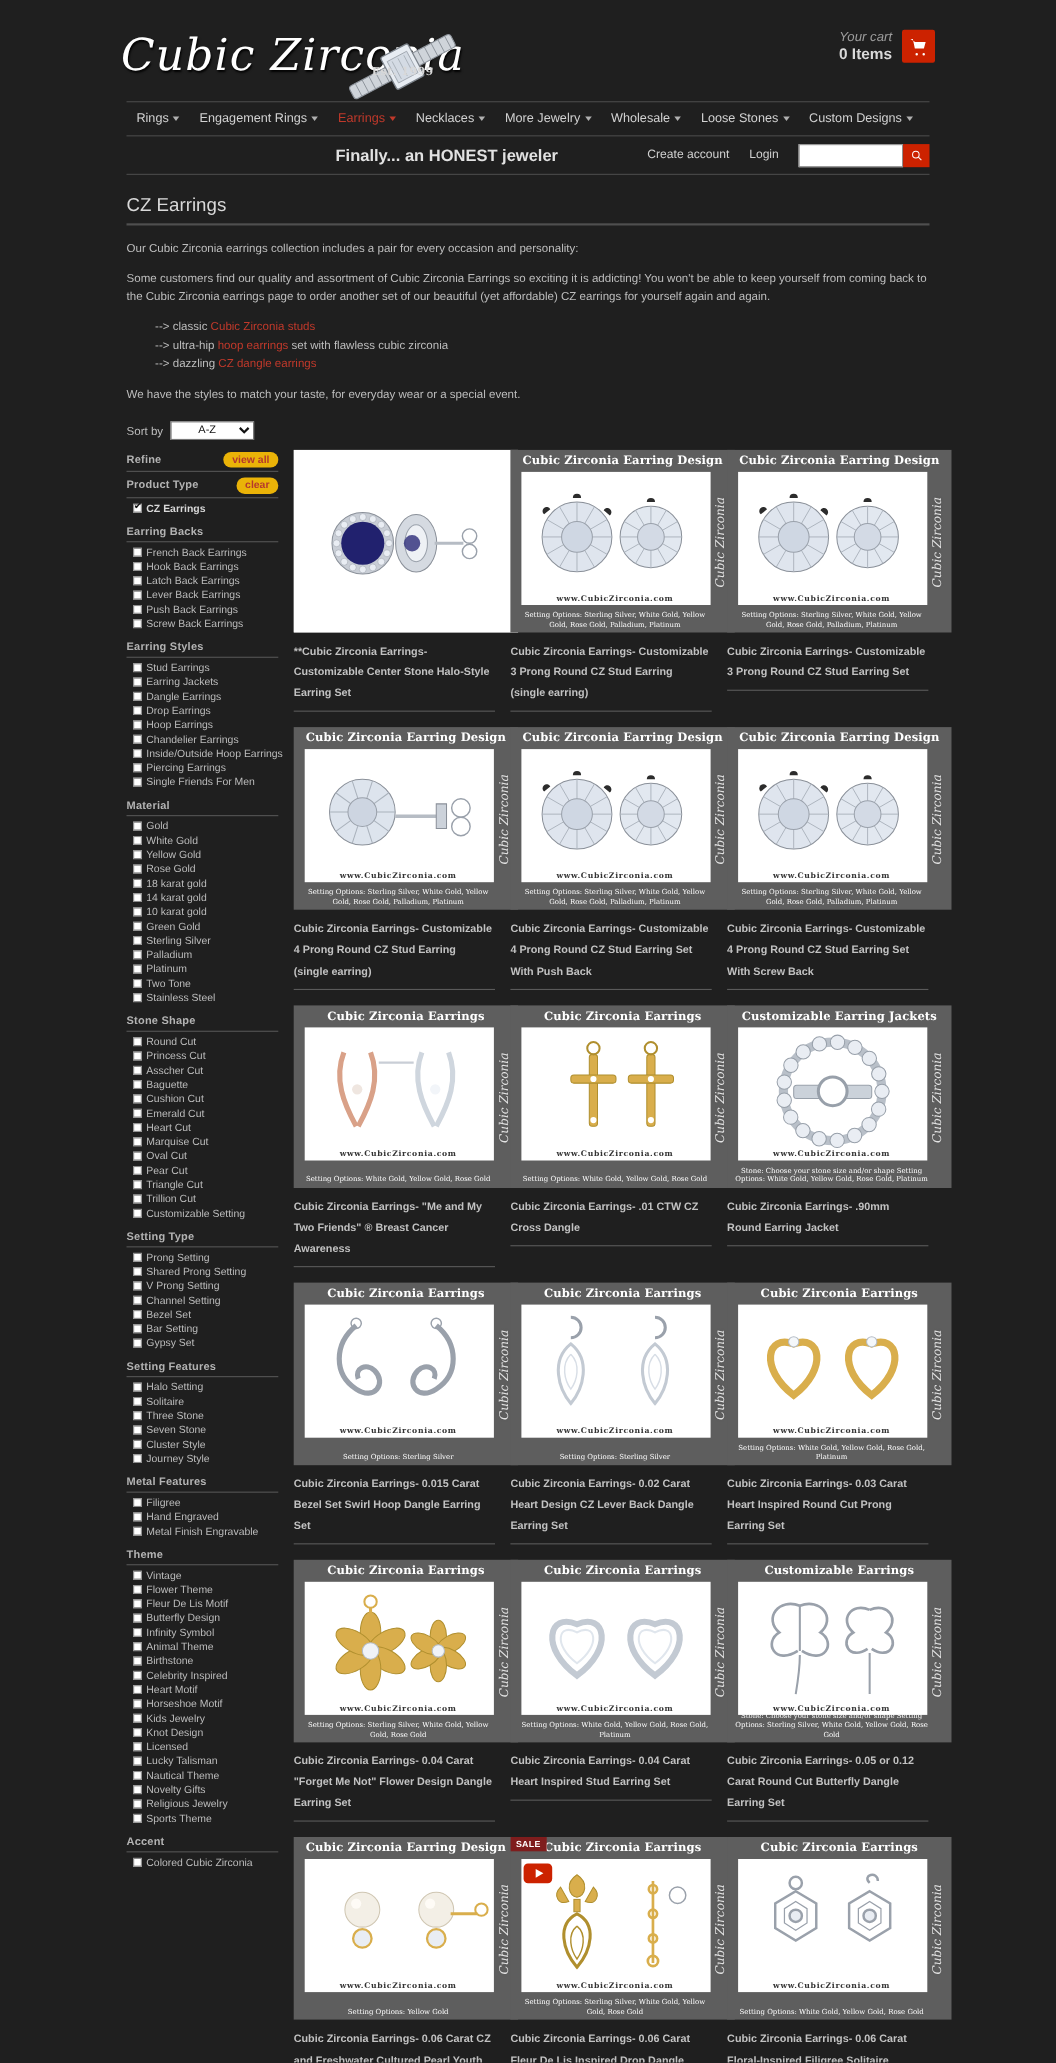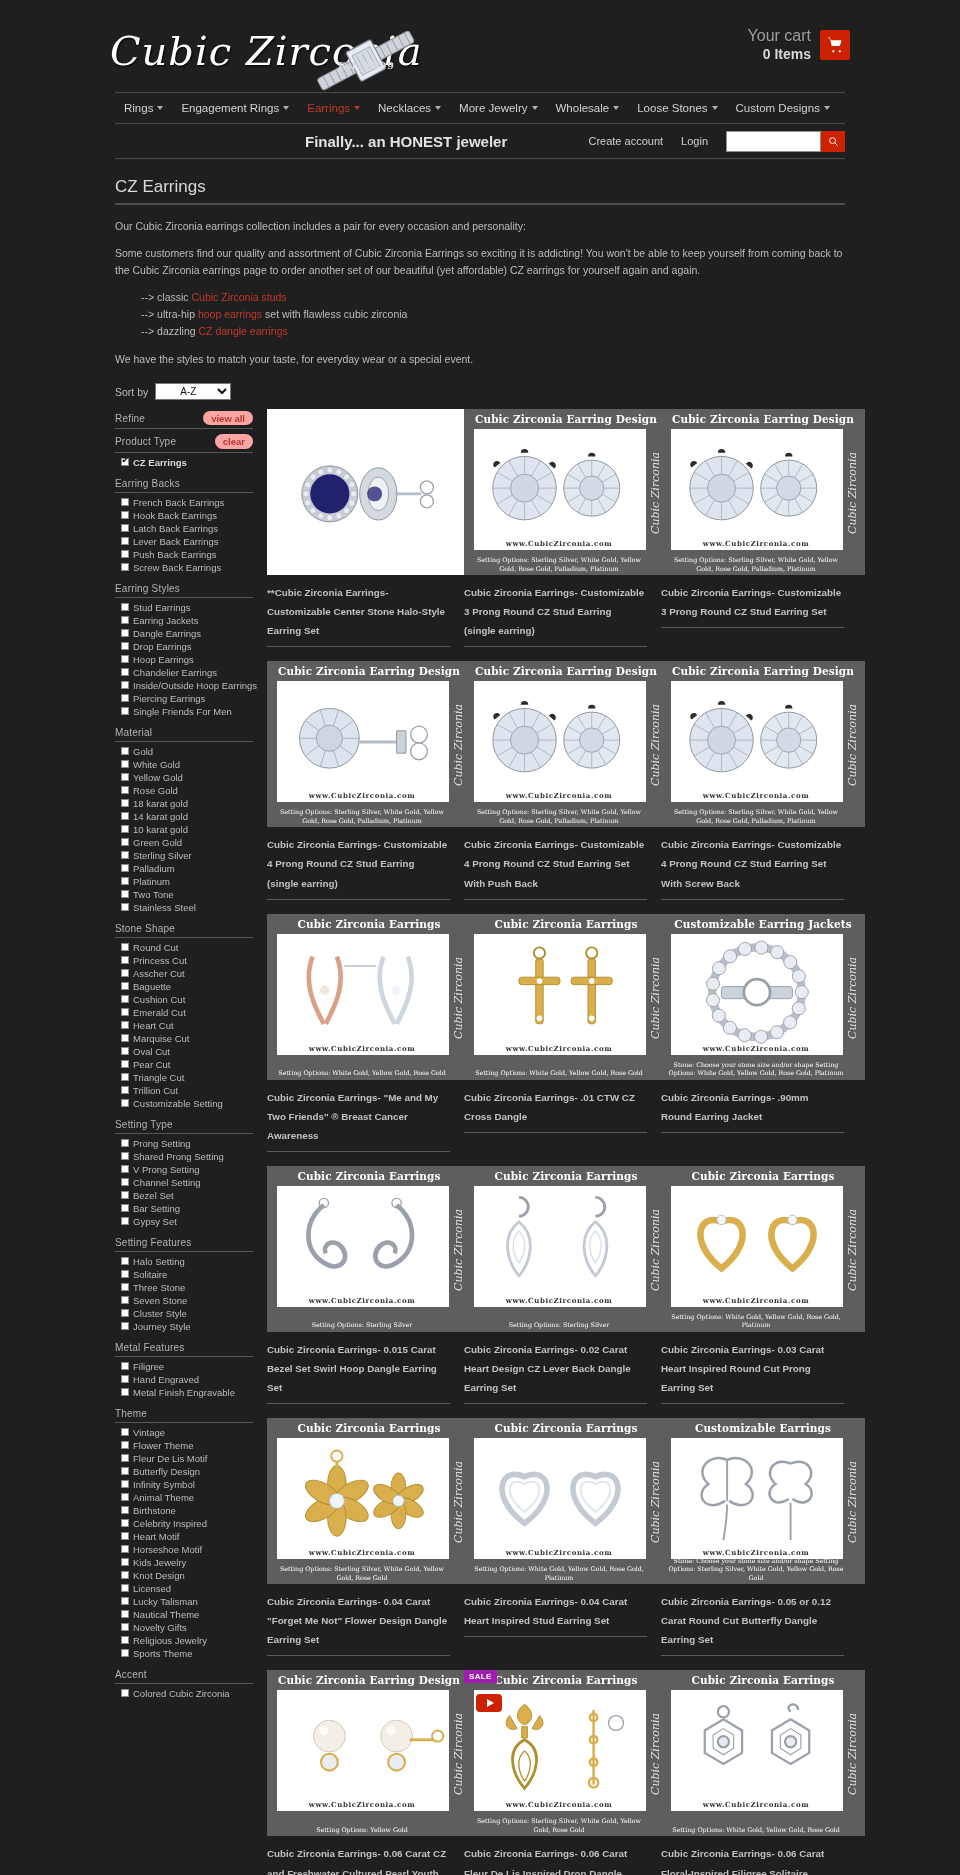--- a/index.html
+++ b/index.html
@@ -36,21 +36,21 @@
     font-family:"DejaVu Serif", serif;
     font-weight:bold;
     font-size:10px; color:#d8d8d8;
     letter-spacing:.4px;
   }
   .cart-area {
     position:absolute; right:110px; top:26px;
     display:flex; align-items:center; gap:9px;
   }
   .cart-text { text-align:right; line-height:1.25; }
-  .cart-text .t1 { font-size:16px; color:#9d9d9d; }
+  .cart-text .t1 { font-size:12px; color:#9d9d9d;font-style:italic; }
   .cart-text .t2 { font-size:14px; color:#d9d9d9; font-weight:bold; }
   .cart-btn {
     width:30px; height:30px; background:#cc2200; border-radius:2px;
     display:flex; align-items:center; justify-content:center;
   }
   .cart-btn svg { width:17px; height:17px; fill:#fff; }
 
   .rule { height:1px; background:#4a4a4a; width:730px; margin:0 auto; }
 
   
@@ -109,23 +109,23 @@
   
   .cols { display:flex; gap:14px; align-items:flex-start; }
   .sidebar { width:138px; flex:0 0 138px; }
   .grid-col { width:578px; flex:0 0 578px; }
 
   
   .sb-head {
     display:flex; align-items:center; justify-content:space-between;
     padding:2px 0 3px 0;
   }
-  .sb-head .t { font-size:10px; font-weight:normal; color:#b3b3b3; letter-spacing:.2px; }
+  .sb-head .t { font-size:10px; font-weight:bold; color:#b3b3b3; letter-spacing:.2px; }
   .pill {
-    background:#fca5a5; color:#b5382d; font-size:9.5px; font-weight:bold;
+    background:#eab308; color:#b5382d; font-size:9.5px; font-weight:bold;
     border-radius:9px; padding:1.5px 8px; cursor:pointer; line-height:1.2;
   }
   .sb-rule { height:1px; background:#555; margin-bottom:3px; }
   .sb-list { margin:0 0 7px 0; padding:0; list-style:none; }
   .sb-item { display:flex; align-items:center; gap:4px; padding:1px 0 1px 6px; }
   .cbox {
     width:8px; height:8px; background:#fff; border:1px solid #8a8a8a;
     flex:0 0 8px; position:relative; display:inline-block;
   }
   .cbox.checked::after {
@@ -162,21 +162,21 @@
   .url {
     position:absolute; left:12px; right:26px; bottom:27px; text-align:center;
     font-family:"DejaVu Serif", serif; font-weight:bold; font-size:7px; color:#333;
     letter-spacing:.6px;
   }
   .setopt {
     position:absolute; left:6px; right:20px; bottom:2px; text-align:center;
     font-family:"DejaVu Serif", serif; font-size:6.3px; color:#fff; line-height:1.35;
   }
   .badge-sale {
-    position:absolute; left:0; top:0; background:#a21caf; color:#fff;
+    position:absolute; left:0; top:0; background:#7f1d1d; color:#fff;
     font-size:8px; font-weight:bold; padding:2px 5px; z-index:3; letter-spacing:.3px;
   }
   .play-btn {
     position:absolute; left:12px; top:24px; width:26px; height:18px;
     background:#cc2200; border-radius:4px; z-index:3;
     display:flex; align-items:center; justify-content:center;
   }
   .play-btn::after {
     content:""; width:0;height:0;
     border-left:7px solid #fff; border-top:4.5px solid transparent; border-bottom:4.5px solid transparent;

